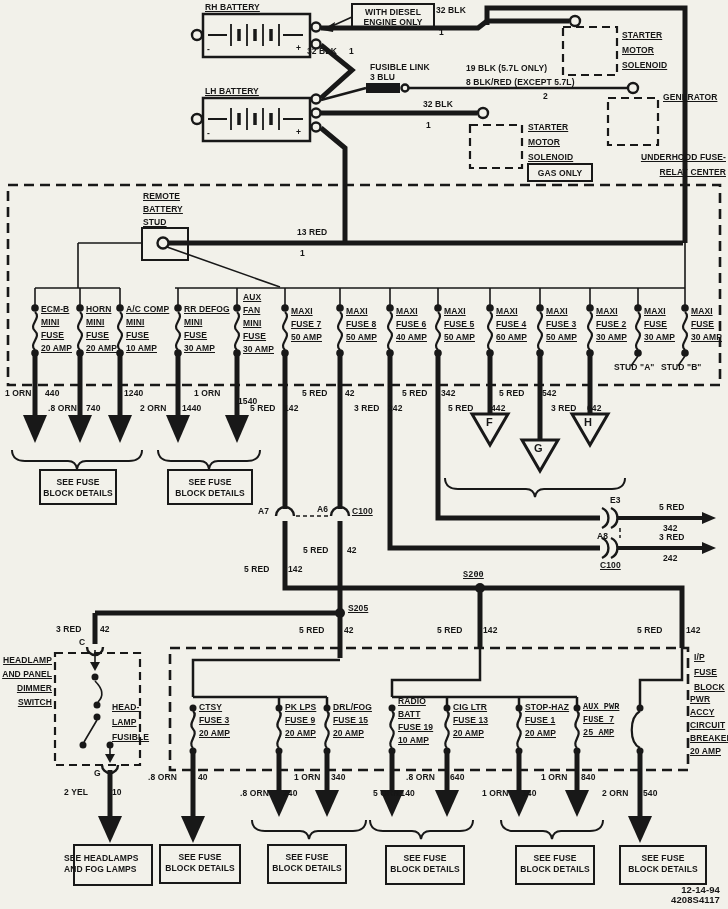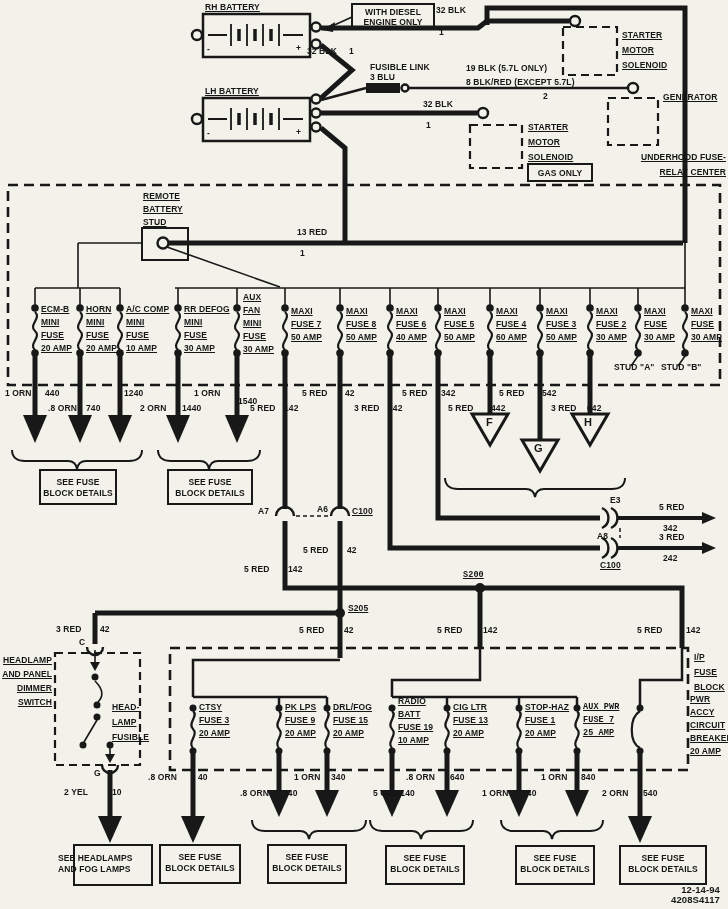--- a/index.html
+++ b/index.html
@@ -510,21 +510,21 @@
 <div class="lbl" style="left:522px;top:788px;">140</div>
 <div class="lbl" style="left:541px;top:772px;">1 ORN</div>
 <div class="lbl" style="left:581px;top:772px;">840</div>
 <div class="lbl" style="left:602px;top:788px;">2 ORN</div>
 <div class="lbl" style="left:643px;top:788px;">540</div>
 
 <div class="lbl ctr" style="left:41px;top:477px;width:74px;">SEE FUSE
 BLOCK DETAILS</div>
 <div class="lbl ctr" style="left:170px;top:477px;width:80px;">SEE FUSE
 BLOCK DETAILS</div>
-<div class="lbl ctr" style="left:58px;top:853px;width:51px;">SEE HEADLAMPS
+<div class="lbl ctr" style="left:64px;top:853px;width:51px;">SEE HEADLAMPS
 AND FOG LAMPS</div>
 <div class="lbl ctr" style="left:162px;top:852px;width:76px;">SEE FUSE
 BLOCK DETAILS</div>
 <div class="lbl ctr" style="left:270px;top:852px;width:74px;">SEE FUSE
 BLOCK DETAILS</div>
 <div class="lbl ctr" style="left:388px;top:853px;width:74px;">SEE FUSE
 BLOCK DETAILS</div>
 <div class="lbl ctr" style="left:518px;top:853px;width:74px;">SEE FUSE
 BLOCK DETAILS</div>
 <div class="lbl ctr" style="left:622px;top:853px;width:82px;">SEE FUSE

